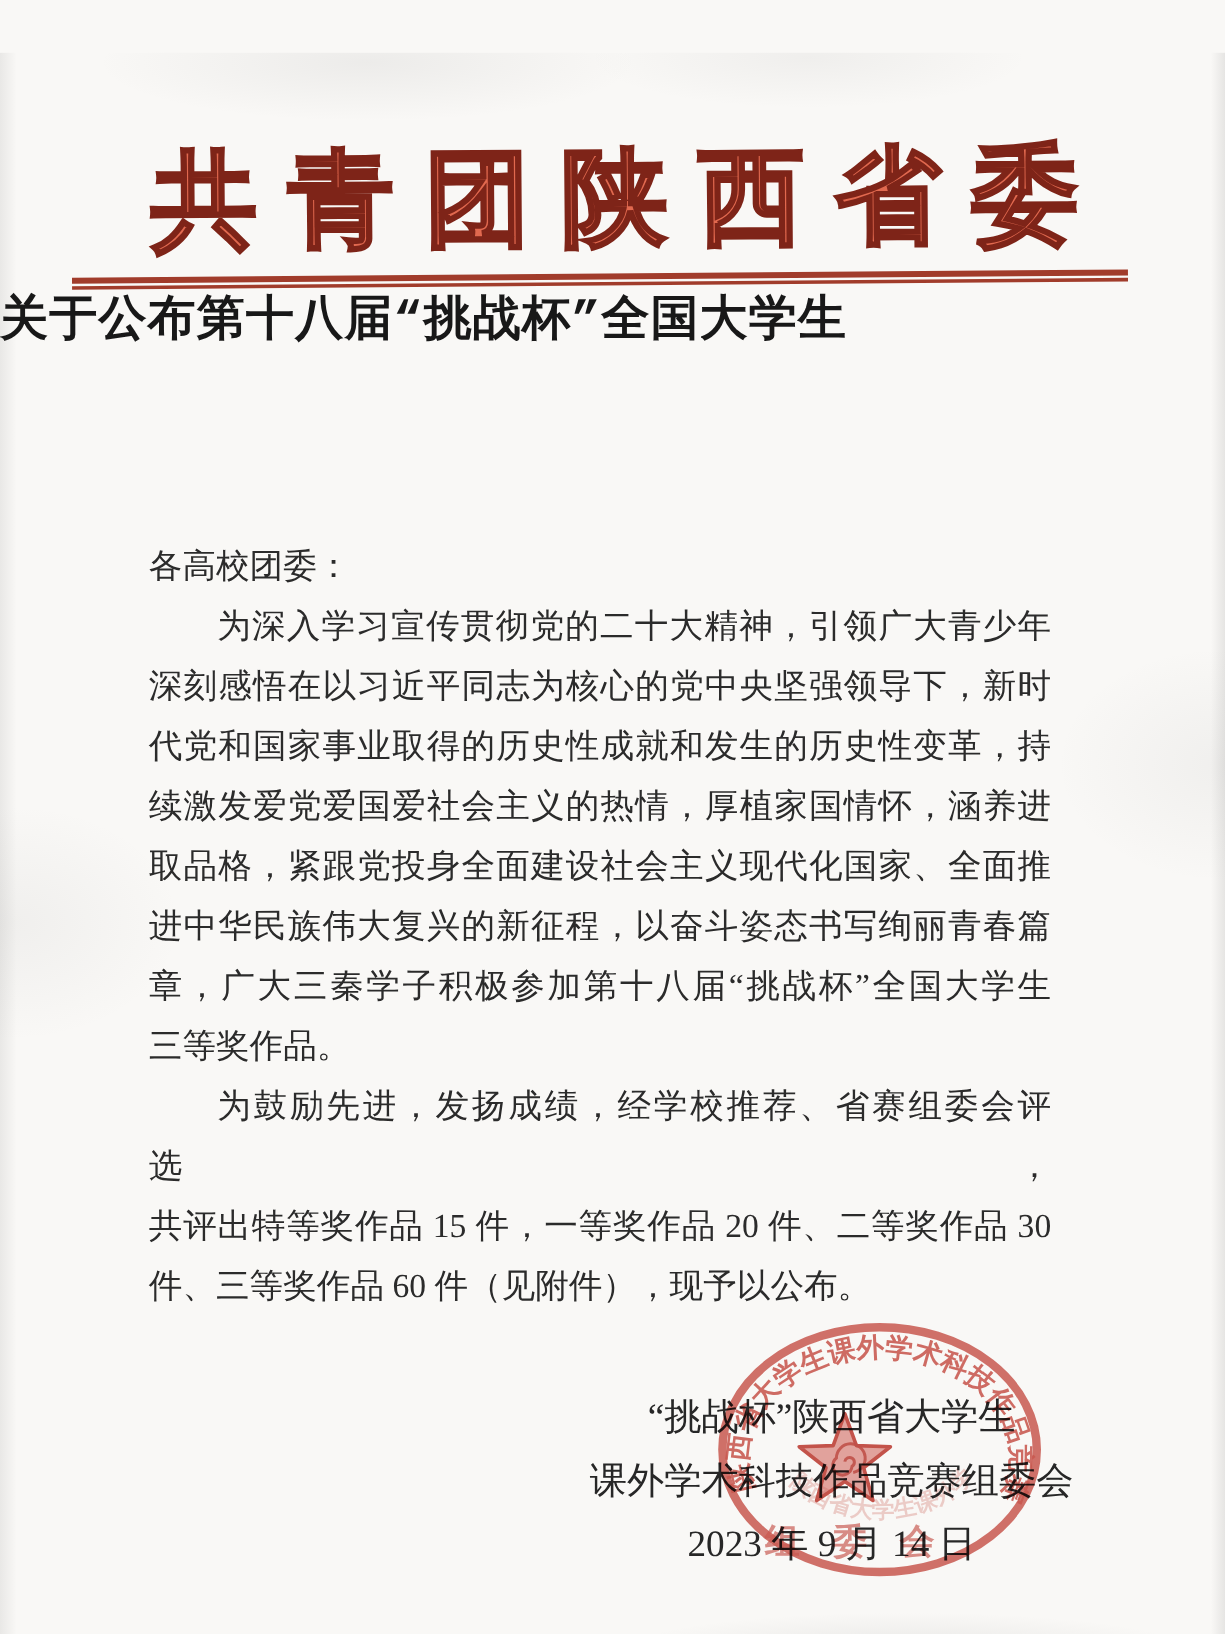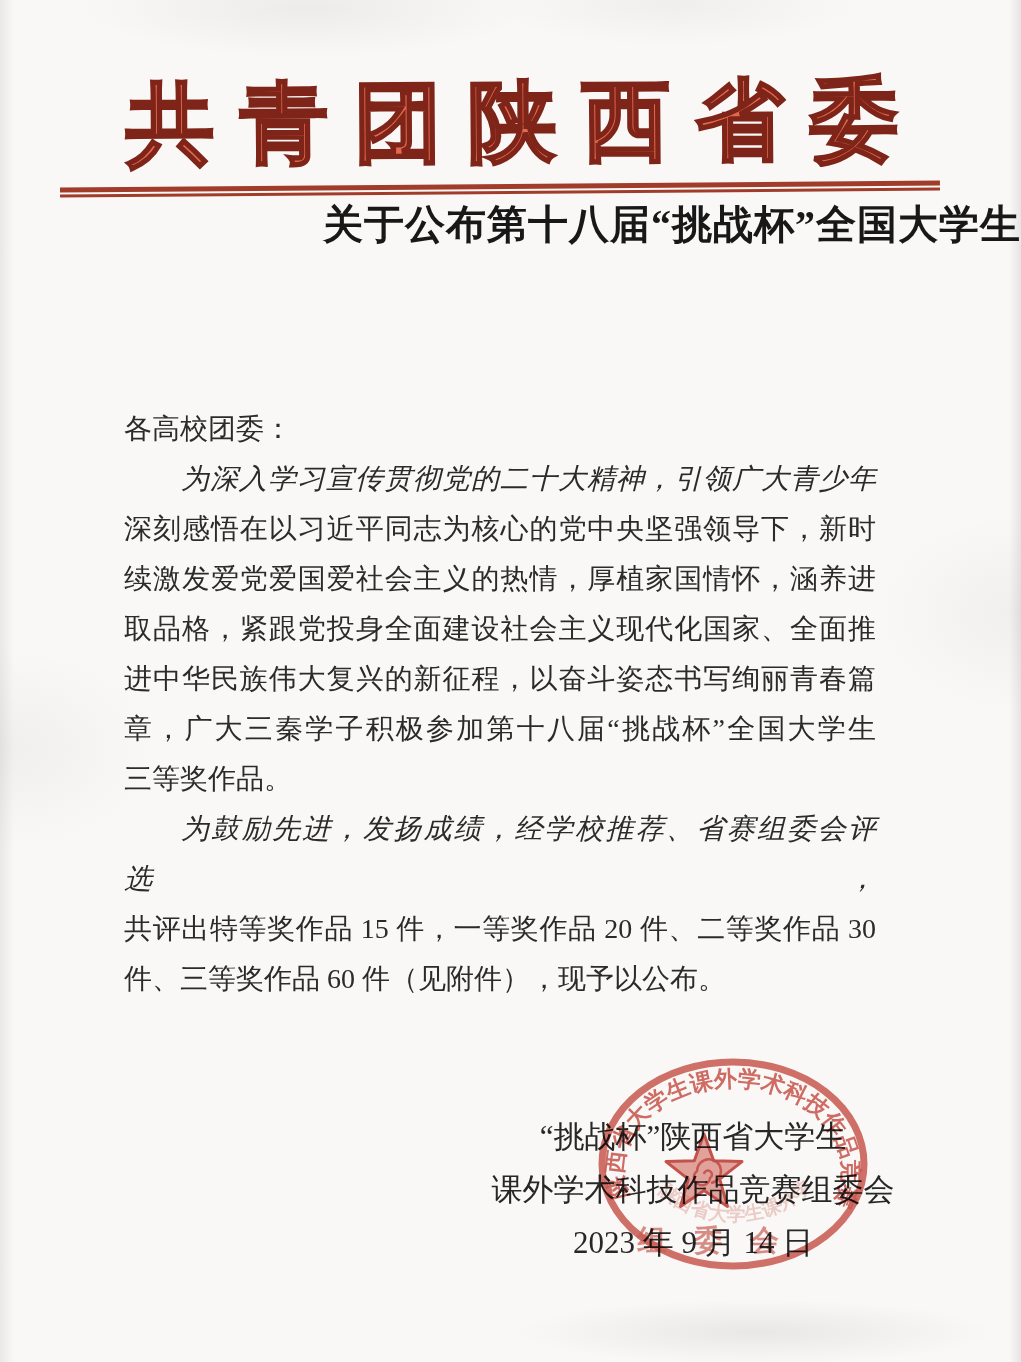--- a/index.html
+++ b/index.html
@@ -13,48 +13,50 @@
   .page {
     position:absolute; inset:0;
     background:
       radial-gradient(320px 70px at 30% 8px,  rgba(125,125,125,.10), transparent 70%),
       radial-gradient(260px 60px at 66% 4px,  rgba(125,125,125,.08), transparent 70%),
       radial-gradient(340px 46px at 74% 1332px, rgba(120,120,120,.13), transparent 70%),
       radial-gradient(200px 140px at 1% 55%,  rgba(120,120,120,.07), transparent 70%),
       radial-gradient(200px 140px at 100% 45%, rgba(120,120,120,.07), transparent 70%),
       linear-gradient(to right, rgba(90,90,90,.10) 0, rgba(0,0,0,0) 14px, rgba(0,0,0,0) calc(100% - 12px), rgba(90,90,90,.12) 100%),
       linear-gradient(#f9f8f6,#f9f8f6);
+    margin-top: 44px;
   }
   
   .org-name {
     position:absolute; top:72px; left:126px; width:772px;
     font-size:88px; line-height:1.15; font-weight:700;
     color:#e1694f;
     -webkit-text-stroke:2.5px #7e2418;
     text-align:justify; text-align-last:justify;
     transform:rotate(-0.4deg);
     white-space:nowrap;
   }
   .rule { position:absolute; top:184px; left:60px; width:880px; transform:rotate(-0.45deg); }
   .rule-a { height:5px; background:#a13c2b; }
   .rule-b { height:3px; background:#a13c2b; margin-top:2px; }
   
   .doc-title {
     position:absolute; top:199px; left:0; width:100%;
-    text-align:right; font-weight:700;
+    text-align:left; font-weight:700;
     font-size:40px; line-height:51px; letter-spacing:1px;
     color:#181818;
+    font-family:Liberation Mono, monospace;
   }
   
   .body-block {
     position:absolute; top:404px; left:124px; width:752px;
     font-size:28px; line-height:50px; color:#2b2b2b;
   }
   .line { text-align:justify; text-align-last:justify; }
-  .line.first  { text-indent:57px;font-style:italic; }
+  .line.first  { text-indent:57px; }
   .line.plain  { text-align-last:left; }
   
   .signature {
     position:absolute; top:1110px; left:484px; width:418px;
     text-align:center; font-size:31px; line-height:53px; color:#272727;
   }
   
   .seal {
     position:absolute; left:592px; top:1054px; width:282px; height:224px;
     mix-blend-mode:multiply; opacity:.92; filter:blur(.3px);
@@ -74,20 +76,21 @@
   </div>
 
   <div class="doc-title">
     <div>关于公布第十八届“挑战杯”全国大学生</div>
   </div>
 
   <div class="body-block">
     <div class="line plain">各高校团委：</div>
     <div class="line first">为深入学习宣传贯彻党的二十大精神，引领广大青少年</div>
     <div class="line">深刻感悟在以习近平同志为核心的党中央坚强领导下，新时</div>
+    <div class="line">代党和国家事业取得的历史性成就和发生的历史性变革，持</div>
     <div class="line">续激发爱党爱国爱社会主义的热情，厚植家国情怀，涵养进</div>
     <div class="line">取品格，紧跟党投身全面建设社会主义现代化国家、全面推</div>
     <div class="line">进中华民族伟大复兴的新征程，以奋斗姿态书写绚丽青春篇</div>
     <div class="line">章，广大三秦学子积极参加第十八届“挑战杯”全国大学生</div>
     <div class="line plain">三等奖作品。</div>
     <div class="line first">为鼓励先进，发扬成绩，经学校推荐、省赛组委会评选，</div>
     <div class="line">共评出特等奖作品 15 件，一等奖作品 20 件、二等奖作品 30</div>
     <div class="line plain">件、三等奖作品 60 件（见附件），现予以公布。</div>
   </div>
 

